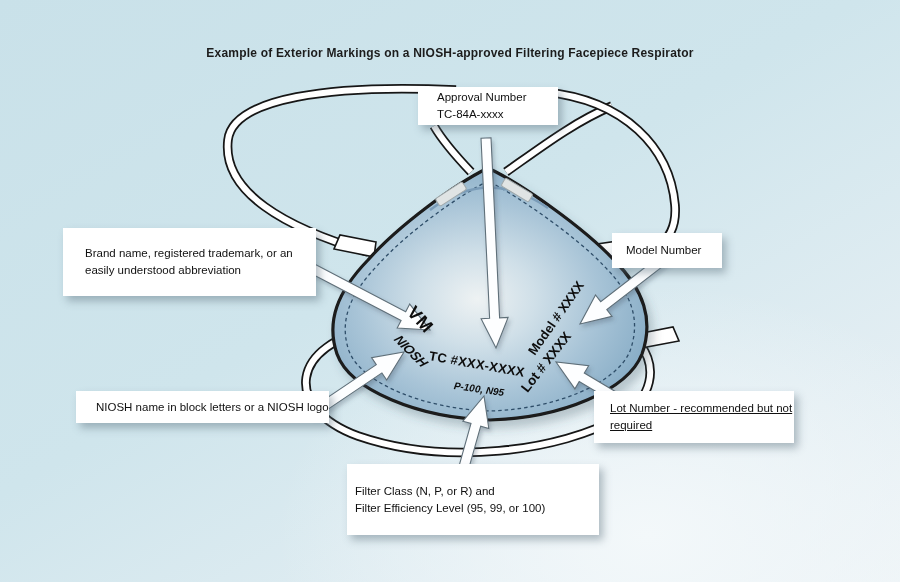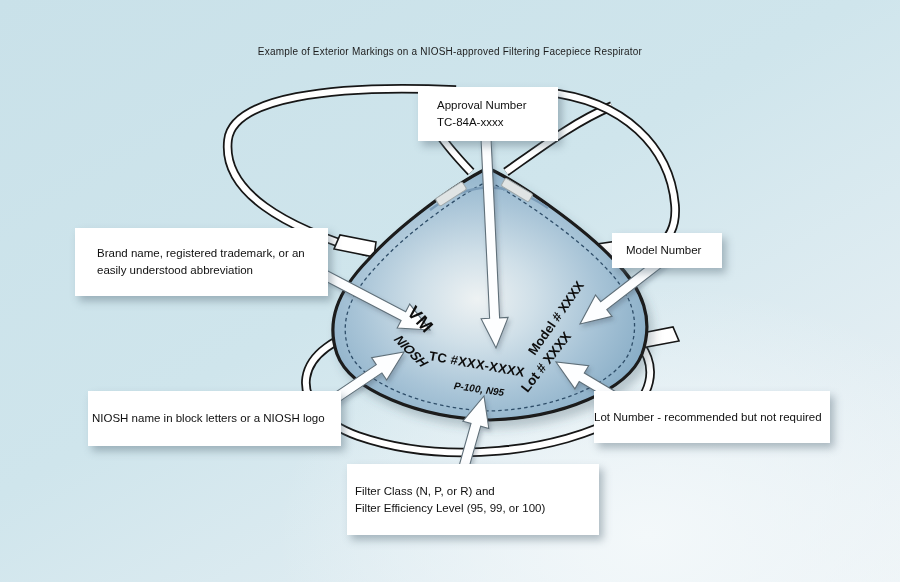--- a/index.html
+++ b/index.html
@@ -6,34 +6,34 @@
   body{font-family:"Liberation Sans",sans-serif;}
   .stage{
     position:relative;width:900px;height:582px;overflow:hidden;
     background:
       radial-gradient(ellipse 620px 420px at 72% 92%, #f3f8fa 0%, rgba(243,248,250,0) 60%),
       linear-gradient(150deg,#c9e1e9 0%,#cfe5ec 45%,#e3eef3 80%,#eef4f7 100%);
   }
   .artwork{position:absolute;left:0;top:0;}
   .page-title{
     position:absolute;left:0;top:46px;width:100%;text-align:center;
-    font-size:10px;font-weight:normal;color:#1c1c1c;letter-spacing:.2px;
+    font-size:12px;font-weight:bold;color:#1c1c1c;letter-spacing:.2px;
   }
   .callout{
     position:absolute;background:#ffffff;color:#101010;
     box-shadow:4px 5px 8px rgba(90,110,125,.45);
     display:flex;align-items:center;
     font-size:11.5px;line-height:1.45;white-space:pre-line;
     box-sizing:border-box;
   }
-  .callout-approval{left:418px;top:87px;width:140px;height:54px;padding-left:19px;}
-  .callout-brand{left:63px;top:228px;width:253px;height:68px;padding-left:22px;margin-left:12px;}
+  .callout-approval{left:418px;top:87px;width:140px;height:38px;padding-left:19px;}
+  .callout-brand{left:63px;top:228px;width:253px;height:68px;padding-left:22px;}
   .callout-model{left:612px;top:233px;width:110px;height:35px;padding-left:14px;}
-  .callout-niosh{left:88px;top:391px;width:253px;height:55px;padding-left:4px;}
-  .callout-lot{left:594px;top:391px;width:236px;height:52px;padding-left:0;}
+  .callout-niosh{left:76px;top:391px;width:253px;height:32px;padding-left:20px;}
+  .callout-lot{left:594px;top:391px;width:200px;height:52px;padding-left:16px;text-decoration:underline;}
   .callout-filter{left:347px;top:464px;width:252px;height:71px;padding-left:8px;}
   .mask-label{
     position:absolute;color:#0d0d0d;font-weight:bold;white-space:nowrap;
     transform-origin:center center;
   }
   .label-vm{left:420px;top:320px;font-size:18px;letter-spacing:1px;
     transform:translate(-50%,-50%) rotate(48deg);}
   .label-niosh-logo{left:411px;top:351px;font-size:13px;font-style:italic;font-weight:900;
     letter-spacing:-.3px;transform:translate(-50%,-50%) rotate(45deg) skewX(-8deg);}
   .label-tc{left:477px;top:364px;font-size:13px;letter-spacing:.3px;

